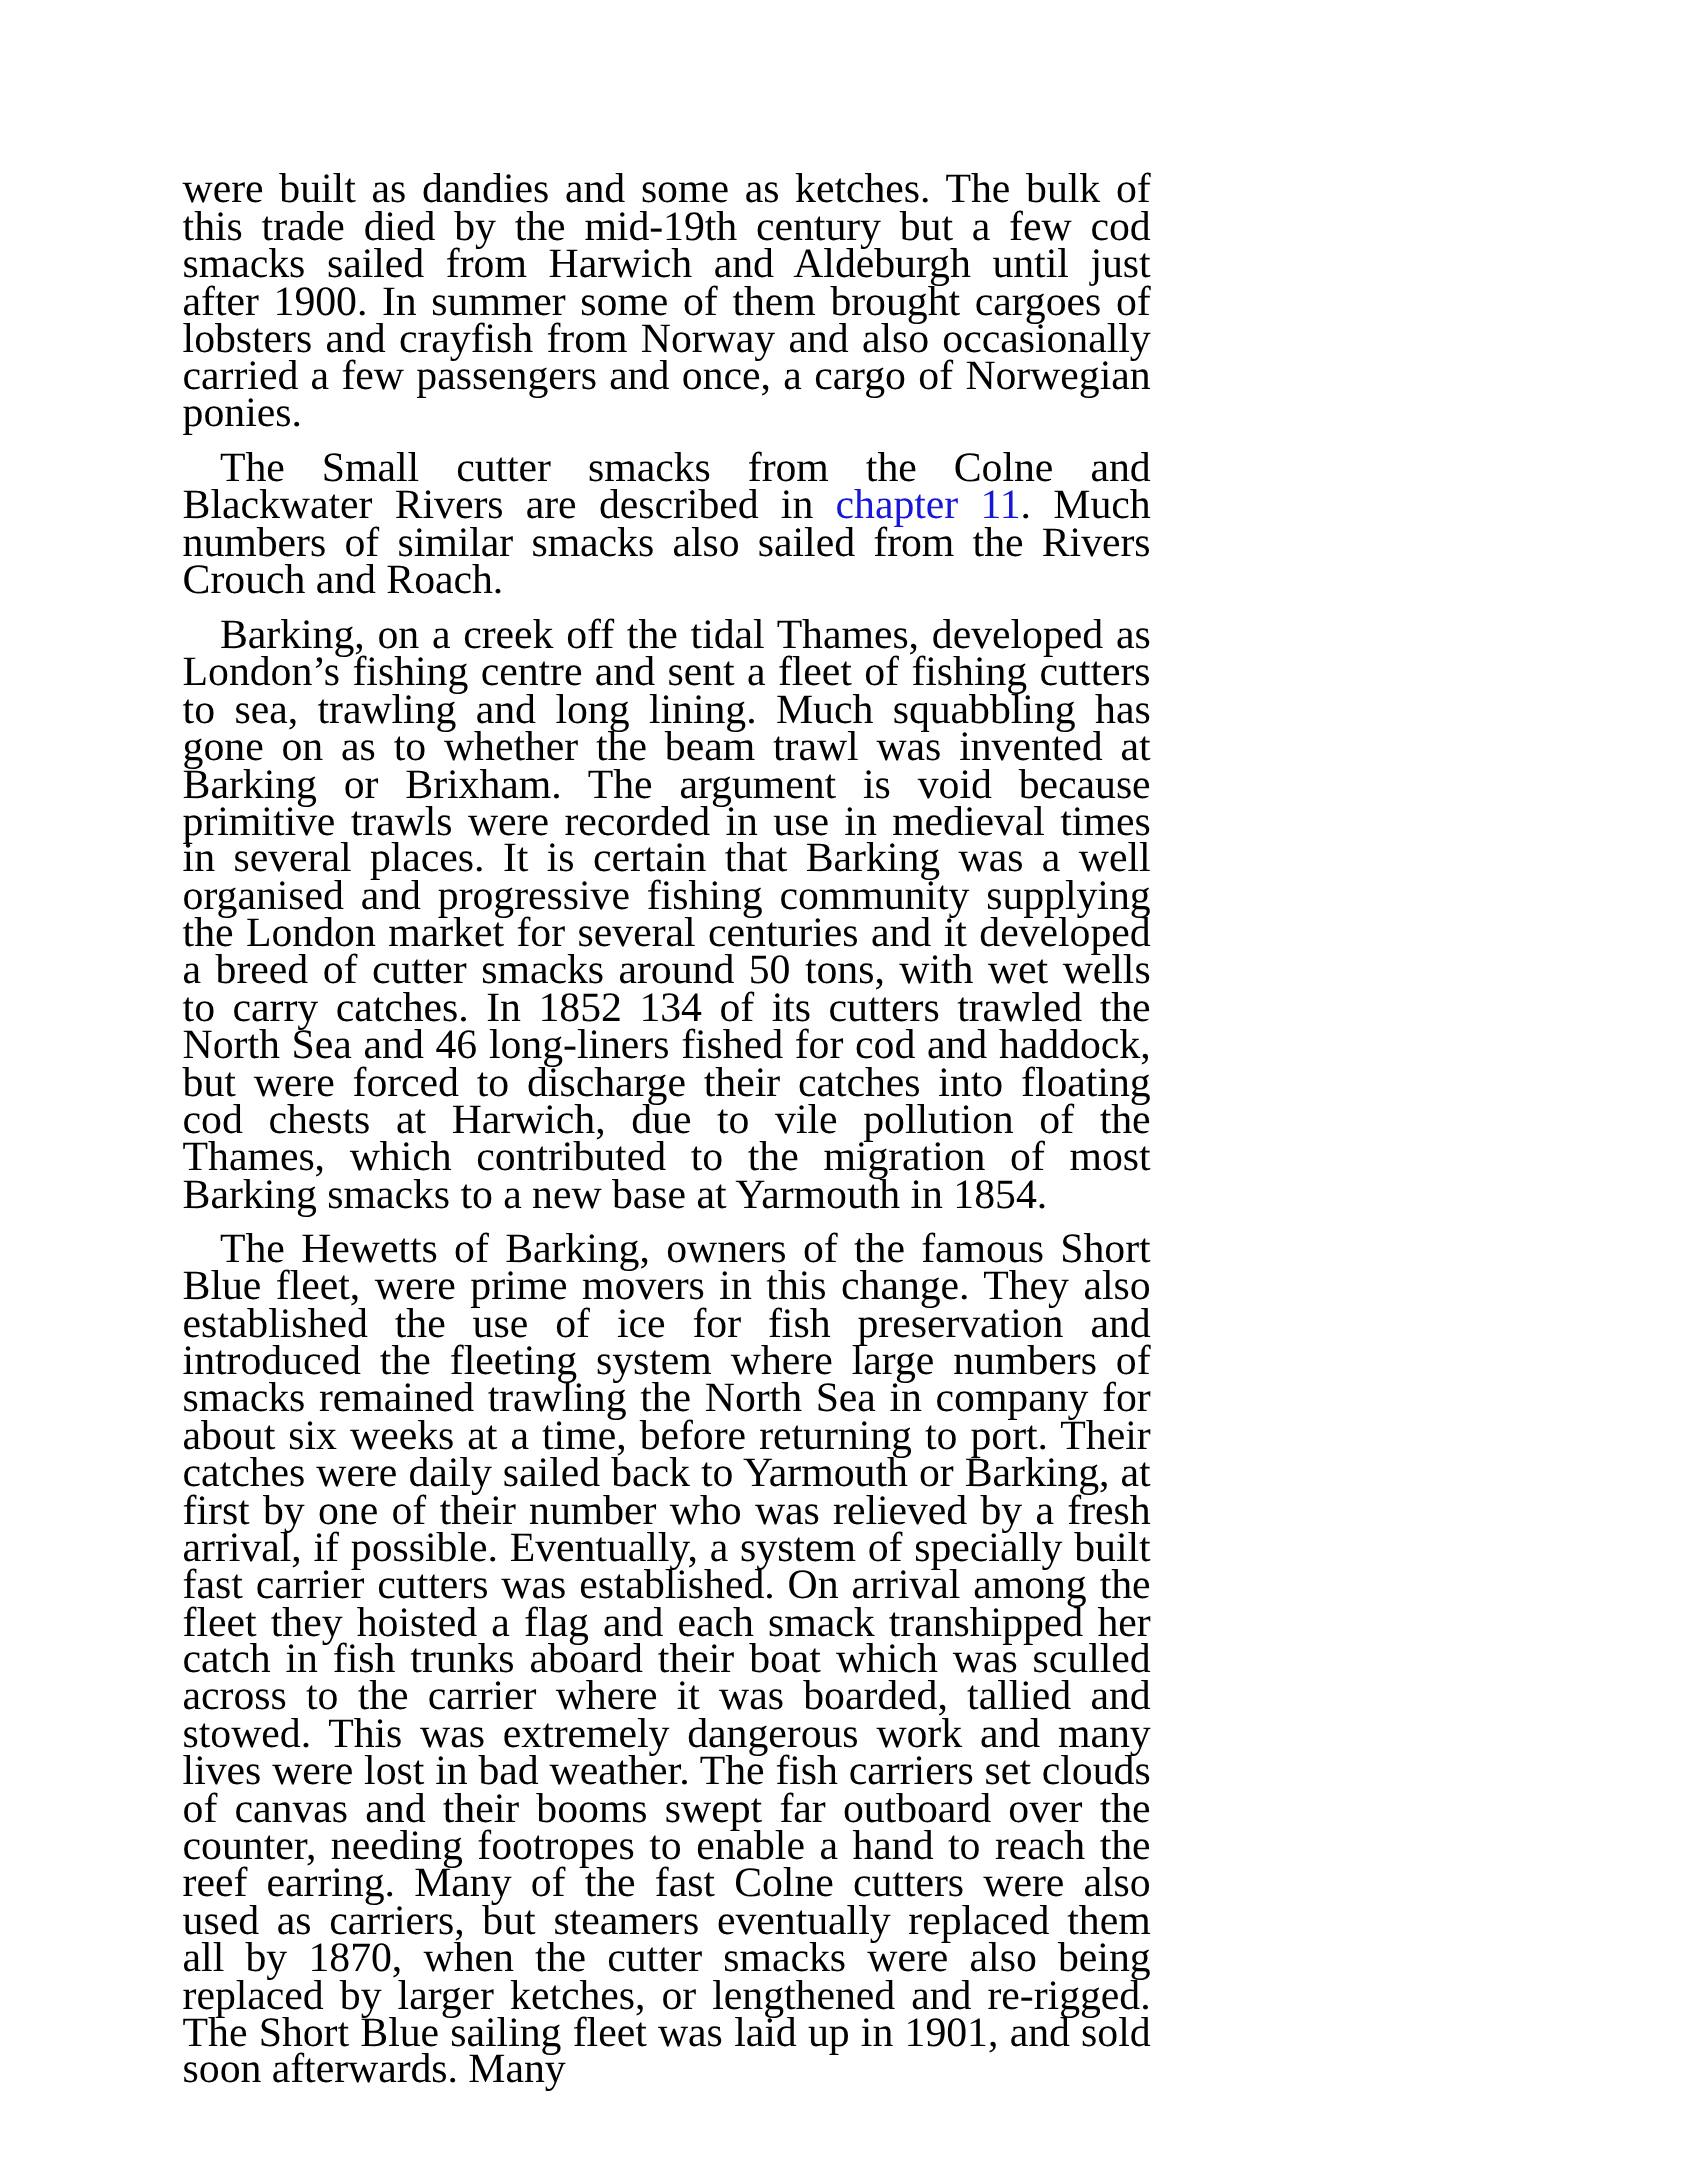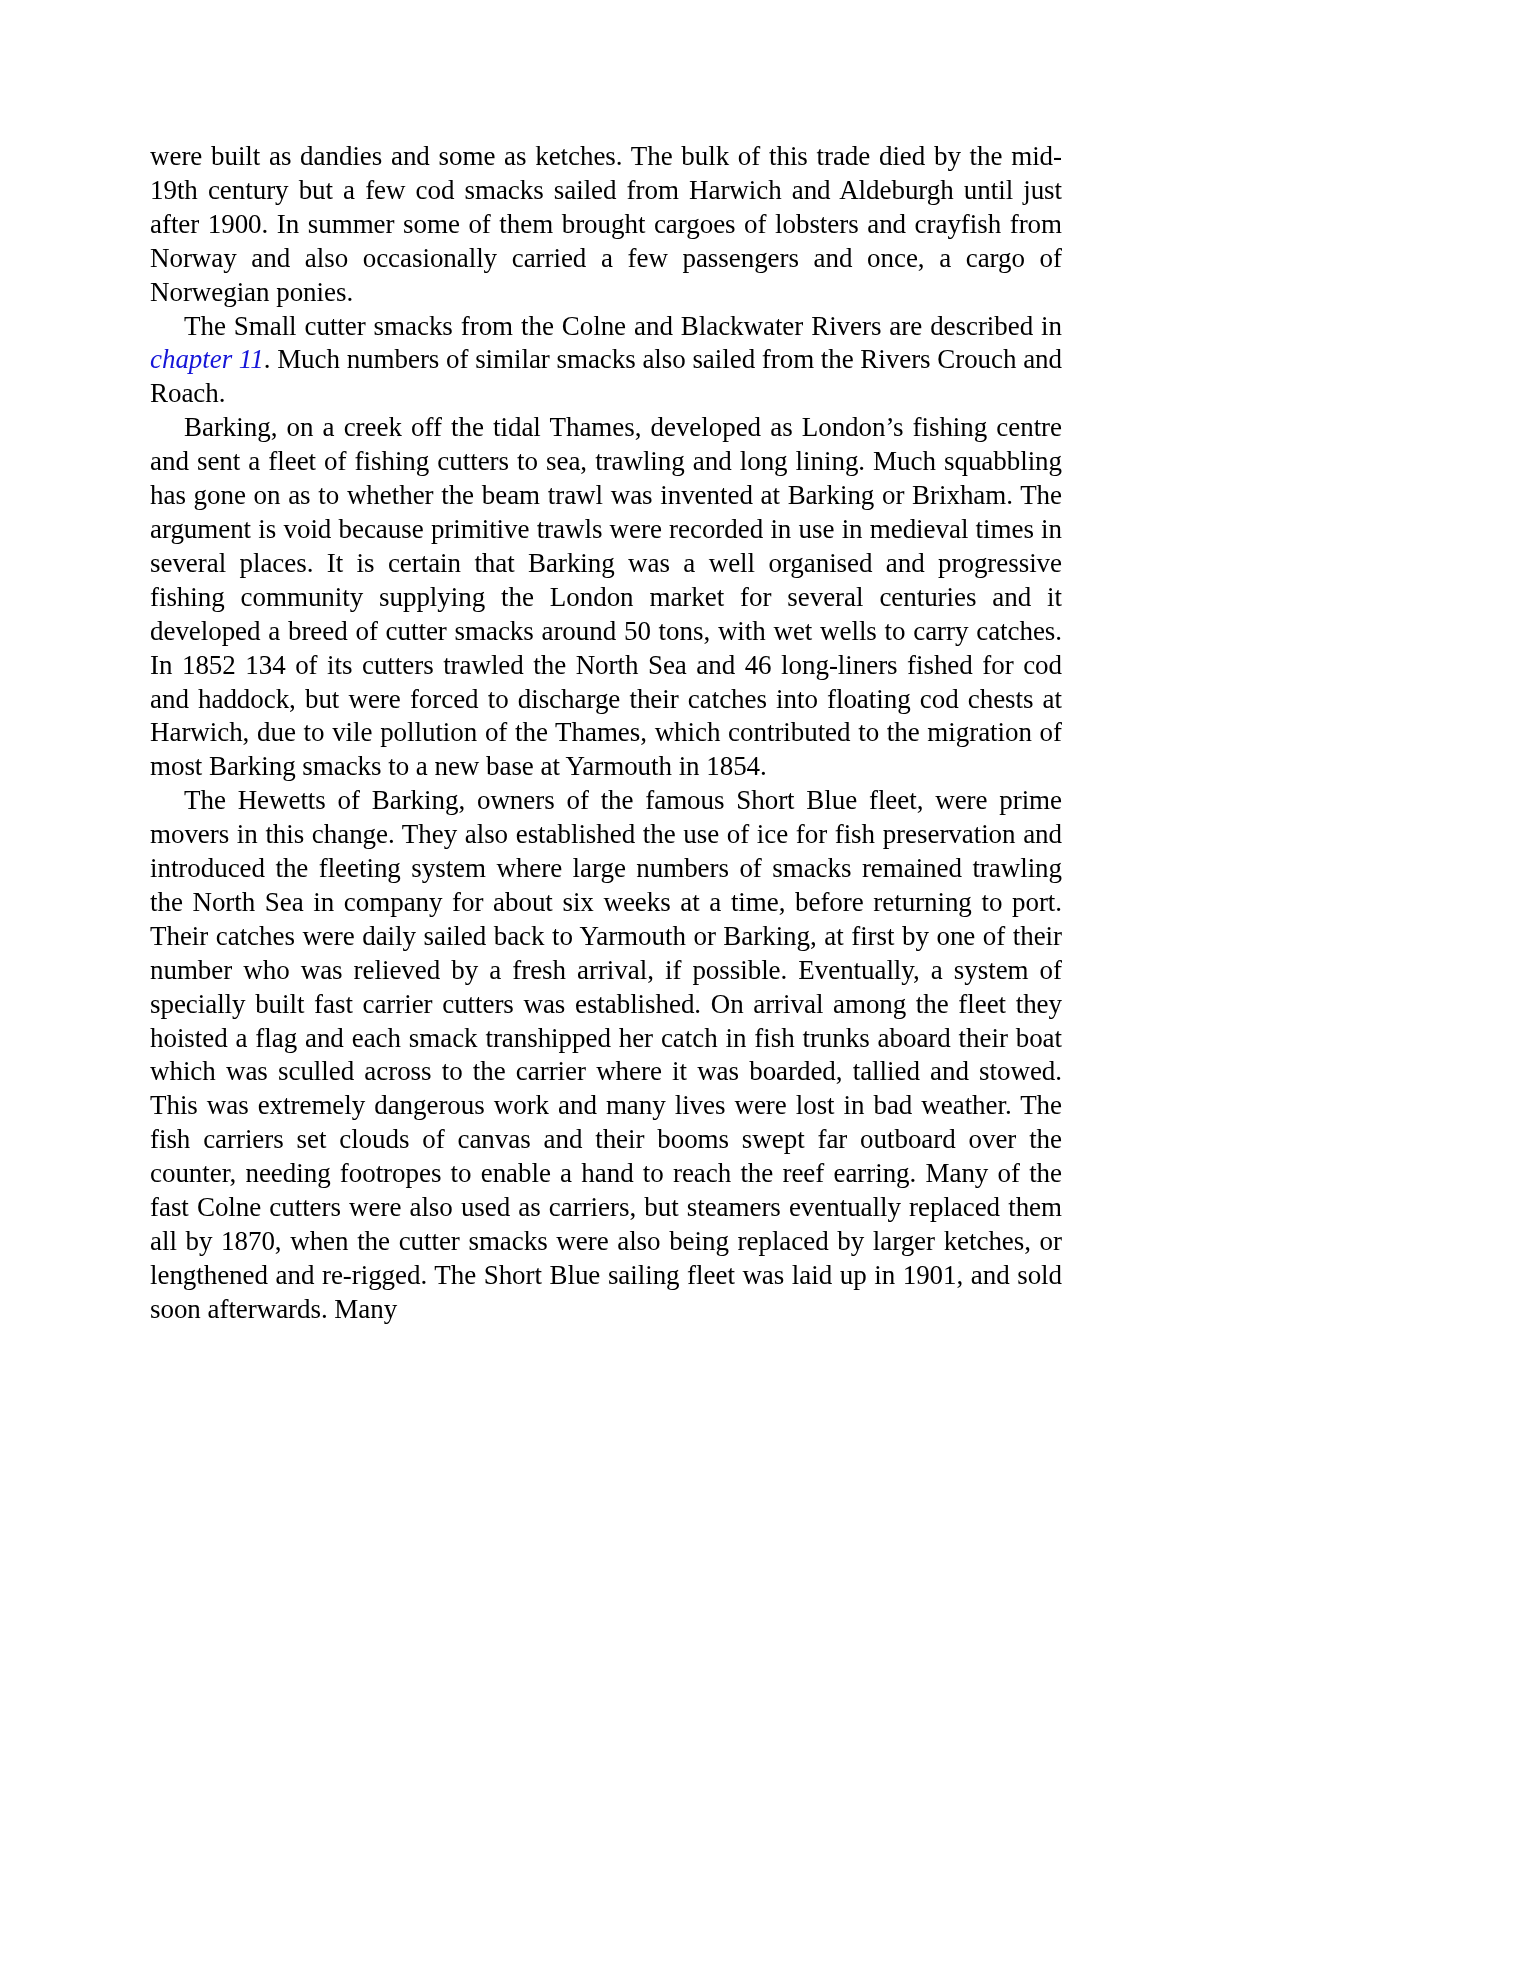--- a/index.html
+++ b/index.html
@@ -22,41 +22,40 @@
     background: #ffffff;
     overflow: hidden;
   }
   .text-column {
     position: absolute;
     left: 150px;
     top: 140px;
     width: 912px;
   }
   p.para {
-    margin: 0;
+    margin: 16px;
     padding: 0;
     text-align: justify;
     text-justify: inter-word;
-    font-size: 27px;
+    font-size: 38px;
     line-height: 33.9px;
     letter-spacing: -0.05px;
     word-spacing: 0px;
     hyphens: none;
     -webkit-hyphens: none;
   }
   p.para.indent {
     text-indent: 34px;
   }
   p.para:last-child {
     text-align: justify;
   }
   a.chapter-link {
     color: #1616d8;
     text-decoration: none;
-    font-style: italic;
   }
 </style>
 </head>
 <body>
 
 <div class="page">
   <div class="text-column">
 
     <p class="para">were built as dandies and some as ketches. The bulk of this trade died by the mid-19th century but a few cod smacks sailed from Harwich and Aldeburgh until just after 1900. In summer some of them brought cargoes of lobsters and crayfish from Norway and also occasionally carried a few passengers and once, a cargo of Norwegian ponies.</p>
 

